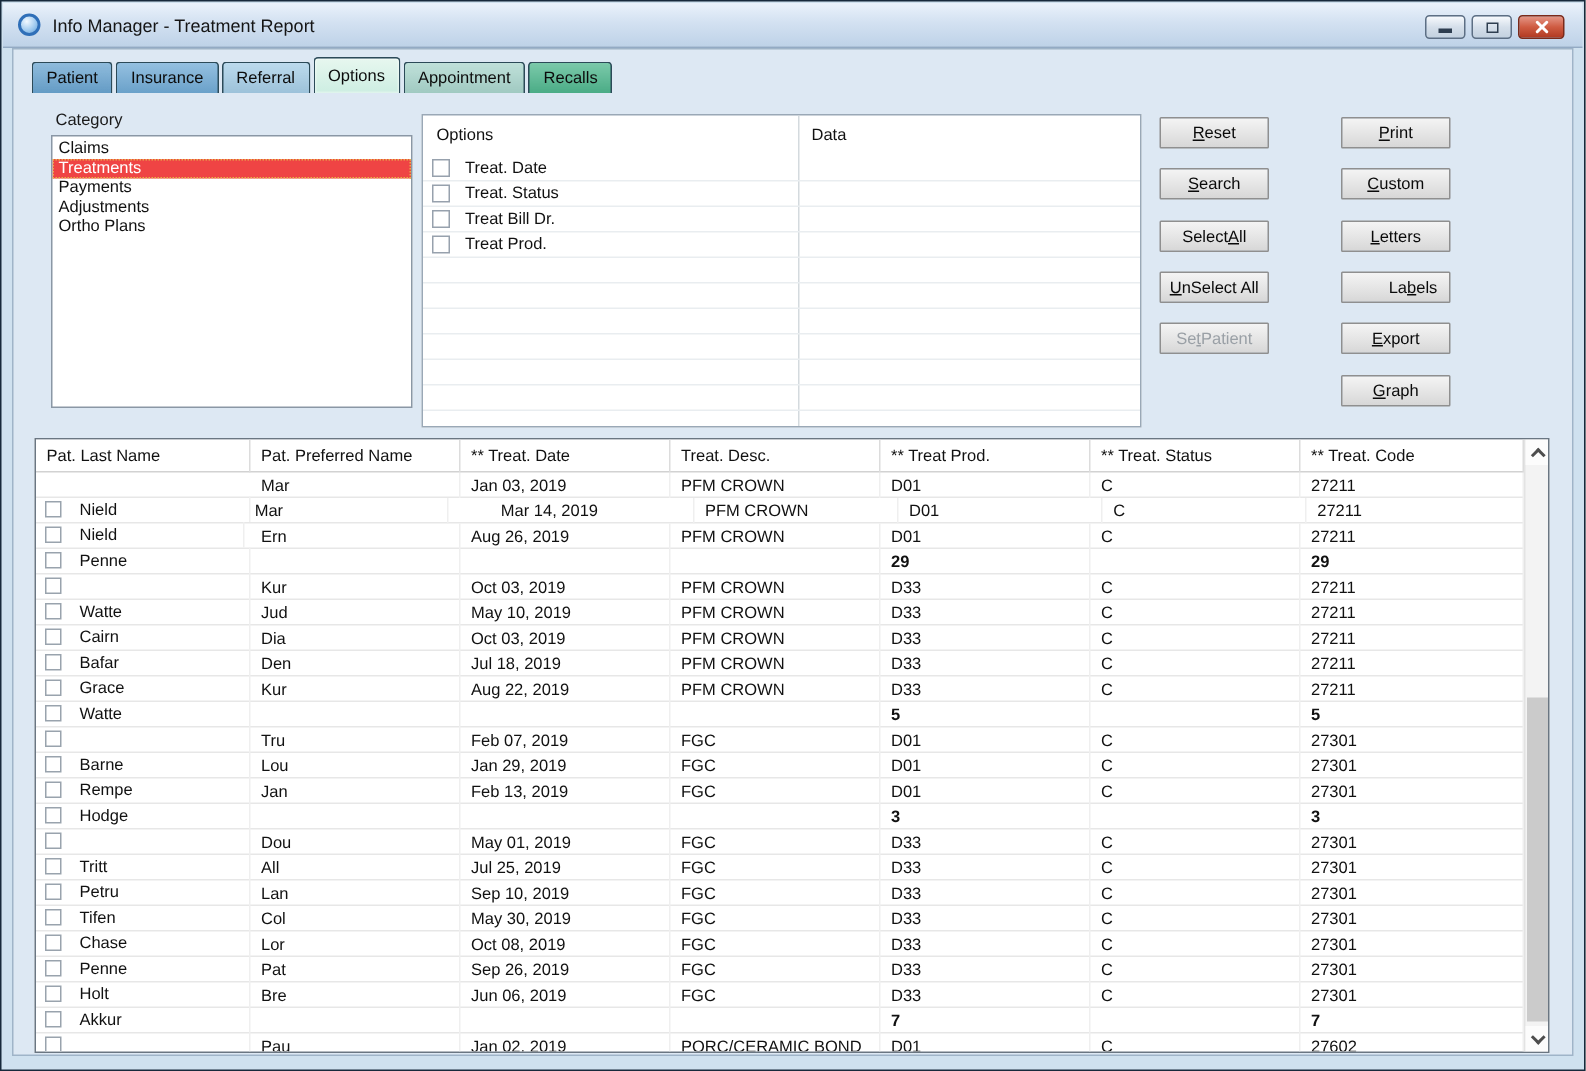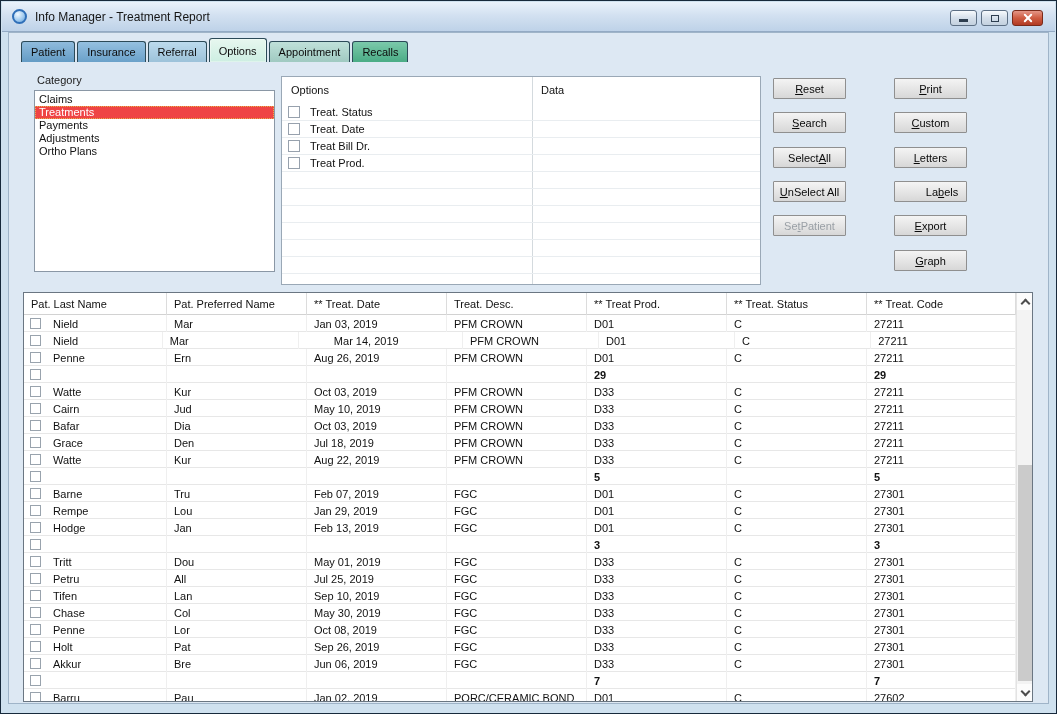--- a/index.html
+++ b/index.html
@@ -87,21 +87,21 @@
   
   .grid{
     position:absolute;left:14px;top:259px;width:1010px;height:410px;
     background:#fff;border:1px solid #6a7682;overflow:hidden;
   }
   .grid-header{position:absolute;left:0;top:0;height:22px;right:16px;display:flex;background:#fff;border-bottom:1px solid #d2d2d2;}
   .th{height:22px;display:flex;align-items:center;padding-left:7px;border-right:1px solid #dcdcdc;overflow:hidden;white-space:nowrap;}
   .grid-body{position:absolute;left:0;top:22px;right:16px;bottom:0;overflow:hidden;}
   .tr{height:17px;display:flex;border-bottom:1px solid #e7e7e7;}
   .td{height:17px;display:flex;align-items:center;padding-left:7px;border-right:1px solid #efefef;overflow:hidden;white-space:nowrap;}
-  .td.first{padding-left:0;}
+  .td.first{padding-left:0;margin-top:16px;}
   .row-check{width:11px;height:11px;border:1px solid #99a3ad;background:#fff;margin-left:6px;margin-right:12px;flex:0 0 auto;}
   .td.bold{font-weight:bold;}
   
   .sbar{position:absolute;top:0;right:0;bottom:0;width:16px;background:#f3f3f3;border-left:1px solid #e3e3e3;}
   .sb-btn{position:absolute;left:0;width:16px;height:17px;background:#fcfcfc;display:flex;align-items:flex-start;justify-content:center;}
   .sb-btn.up{top:0;}
   .sb-btn.down{bottom:0;}
   .chev{width:7px;height:7px;border-left:2px solid #4d4d4d;border-top:2px solid #4d4d4d;}
   .chev.u{transform:rotate(45deg);margin-top:7px;}
   .chev.d{transform:rotate(225deg);margin-top:4px;}
@@ -153,25 +153,25 @@
 
     <div class="options-panel">
       <div class="opt-vline"></div>
       <div class="opt-header">
         <span class="opt-h-options">Options</span>
         <span class="opt-h-data">Data</span>
       </div>
       <div class="opt-rows" id="optRows">
           <div class="opt-row">
             <div class="opt-check"></div>
-            <span>Treat. Status</span>
+            <span>Treat. Date</span>
           </div>
           <div class="opt-row">
             <div class="opt-check"></div>
-            <span>Treat. Date</span>
+            <span>Treat. Status</span>
           </div>
           <div class="opt-row">
             <div class="opt-check"></div>
             <span>Treat Bill Dr.</span>
           </div>
           <div class="opt-row">
             <div class="opt-check"></div>
             <span>Treat Prod.</span>
           </div>
           <div class="opt-row"></div>

